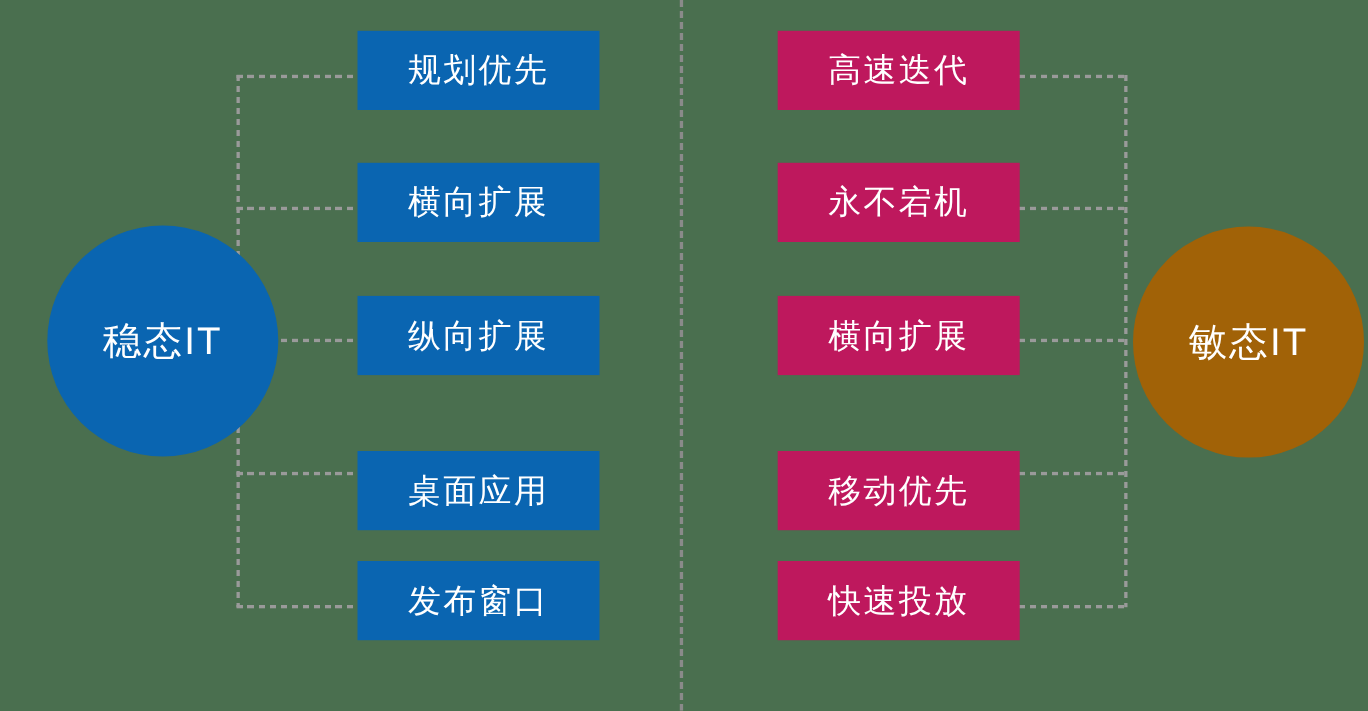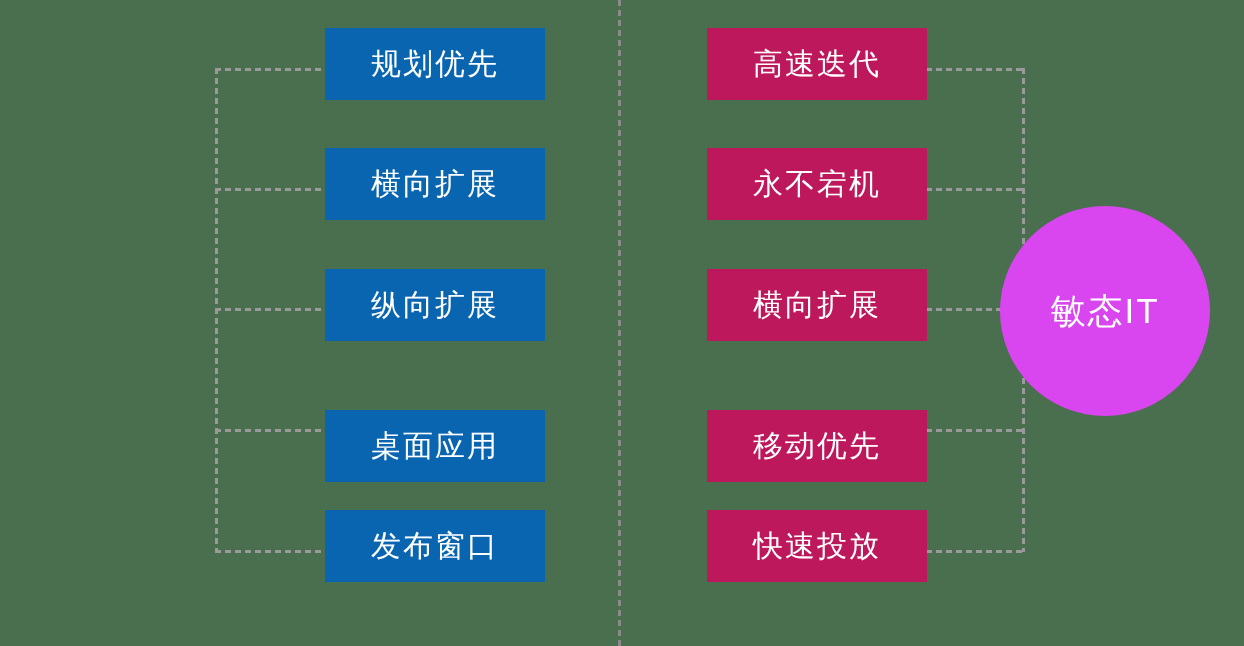--- a/index.html
+++ b/index.html
@@ -80,21 +80,21 @@
     display: flex;
     align-items: center;
     justify-content: center;
     color: #ffffff;
     font-size: 35px;
     letter-spacing: 2px;
     z-index: 3;
     white-space: nowrap;
   }
   .circle.dark  { background: #0a65b1; left: 43px;  top: 205px; }
-  .circle.light { background: #d946ef; left: 1000px; top: 206px; }
+  .circle.light { background: #a16207; left: 1030px; top: 206px; }
 </style>
 </head>
 <body>
 
 <div class="stage">
 
   <div class="divider"></div>
 
   <div class="v-dash v-left"></div>
   <div class="h-dash h-left row-1"></div>
@@ -115,15 +115,16 @@
   <div class="box dark box-r3">纵向扩展</div>
   <div class="box dark box-r4">桌面应用</div>
   <div class="box dark box-r5">发布窗口</div>
 
   <div class="box light box-r1">高速迭代</div>
   <div class="box light box-r2">永不宕机</div>
   <div class="box light box-r3">横向扩展</div>
   <div class="box light box-r5">快速投放</div>
   <div class="box light box-r4">移动优先</div>
 
+  <div class="circle dark">稳态IT</div>
   <div class="circle light">敏态IT</div>
 
 </div>
 
 </body></html>

